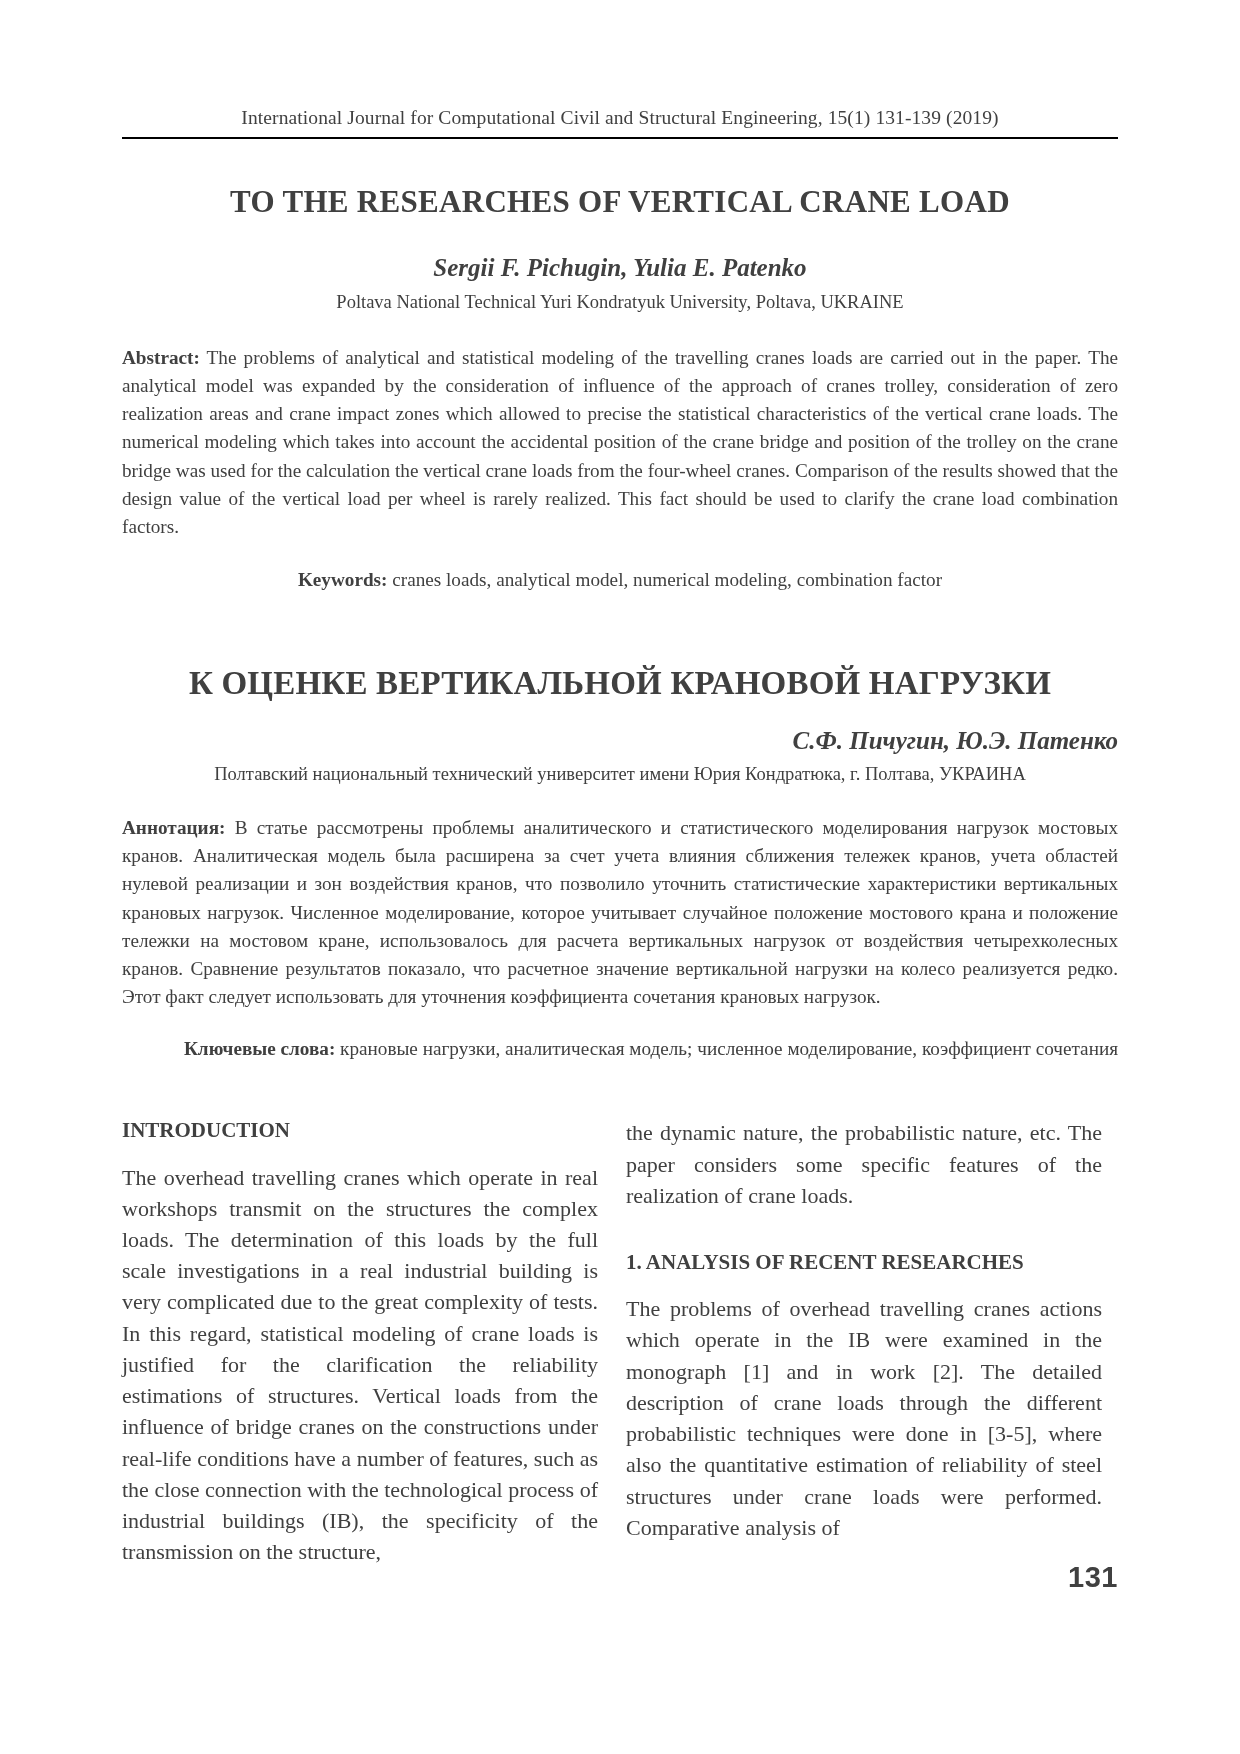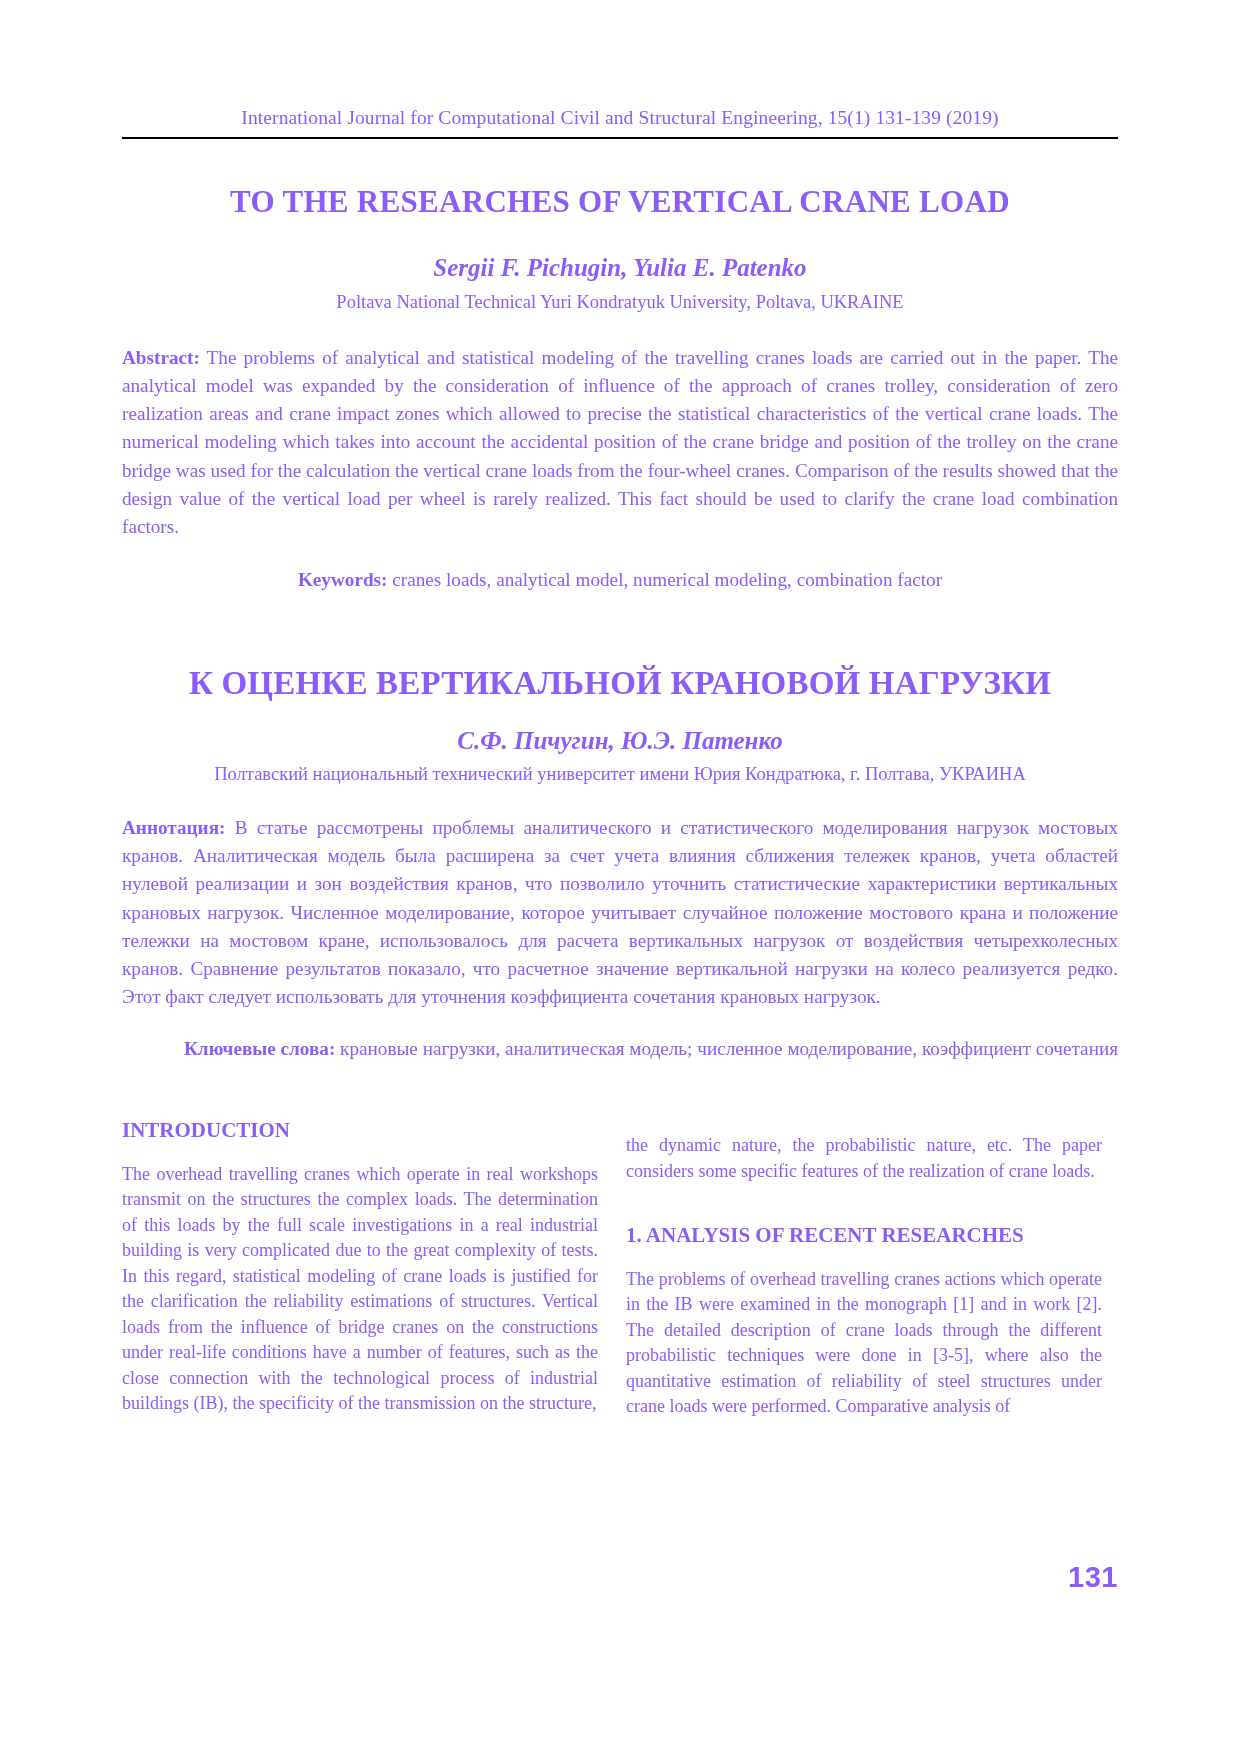--- a/index.html
+++ b/index.html
@@ -7,21 +7,21 @@
     padding: 0;
     background: #ffffff;
   }
   .page {
     position: relative;
     width: 1240px;
     height: 1698px;
     background: #ffffff;
     margin: 0 auto;
     font-family: "Liberation Serif", "DejaVu Serif", serif;
-    color: #8b5cf6;
+    color: #404040;
     box-sizing: border-box;
     padding: 0;
     overflow: hidden;
   }
   .content {
     position: absolute;
     left: 122px;
     top: 0;
     width: 996px;
   }
@@ -89,21 +89,21 @@
   
   .main-title-ru {
     text-align: center;
     font-size: 33px;
     font-weight: bold;
     margin-top: 70px;
     line-height: 1.2;
     letter-spacing: 0.2px;
   }
   .authors-ru {
-    text-align: center;
+    text-align: right;
     font-size: 25px;
     font-weight: bold;
     font-style: italic;
     margin-top: 16px;
     line-height: 1.2;
   }
   .affil-ru {
     text-align: center;
     font-size: 18.5px;
     margin-top: 7px;
@@ -135,24 +135,24 @@
     font-size: 21px;
     font-weight: bold;
     line-height: 1.25;
     margin: 0 0 18px 0;
   }
   .sec-head .hang2 {
     display: block;
     padding-left: 25px;
   }
   .para {
-    font-size: 18px;
+    font-size: 22px;
     text-align: justify;
     line-height: 1.42;
-    margin: 16px 0 16px 0;
+    margin: 0 0 16px 0;
   }
   .spacer-top {
     margin-top: 38px;
   }
 
   
   .folio {
     position: absolute;
     right: 122px;
     bottom: 104px;

